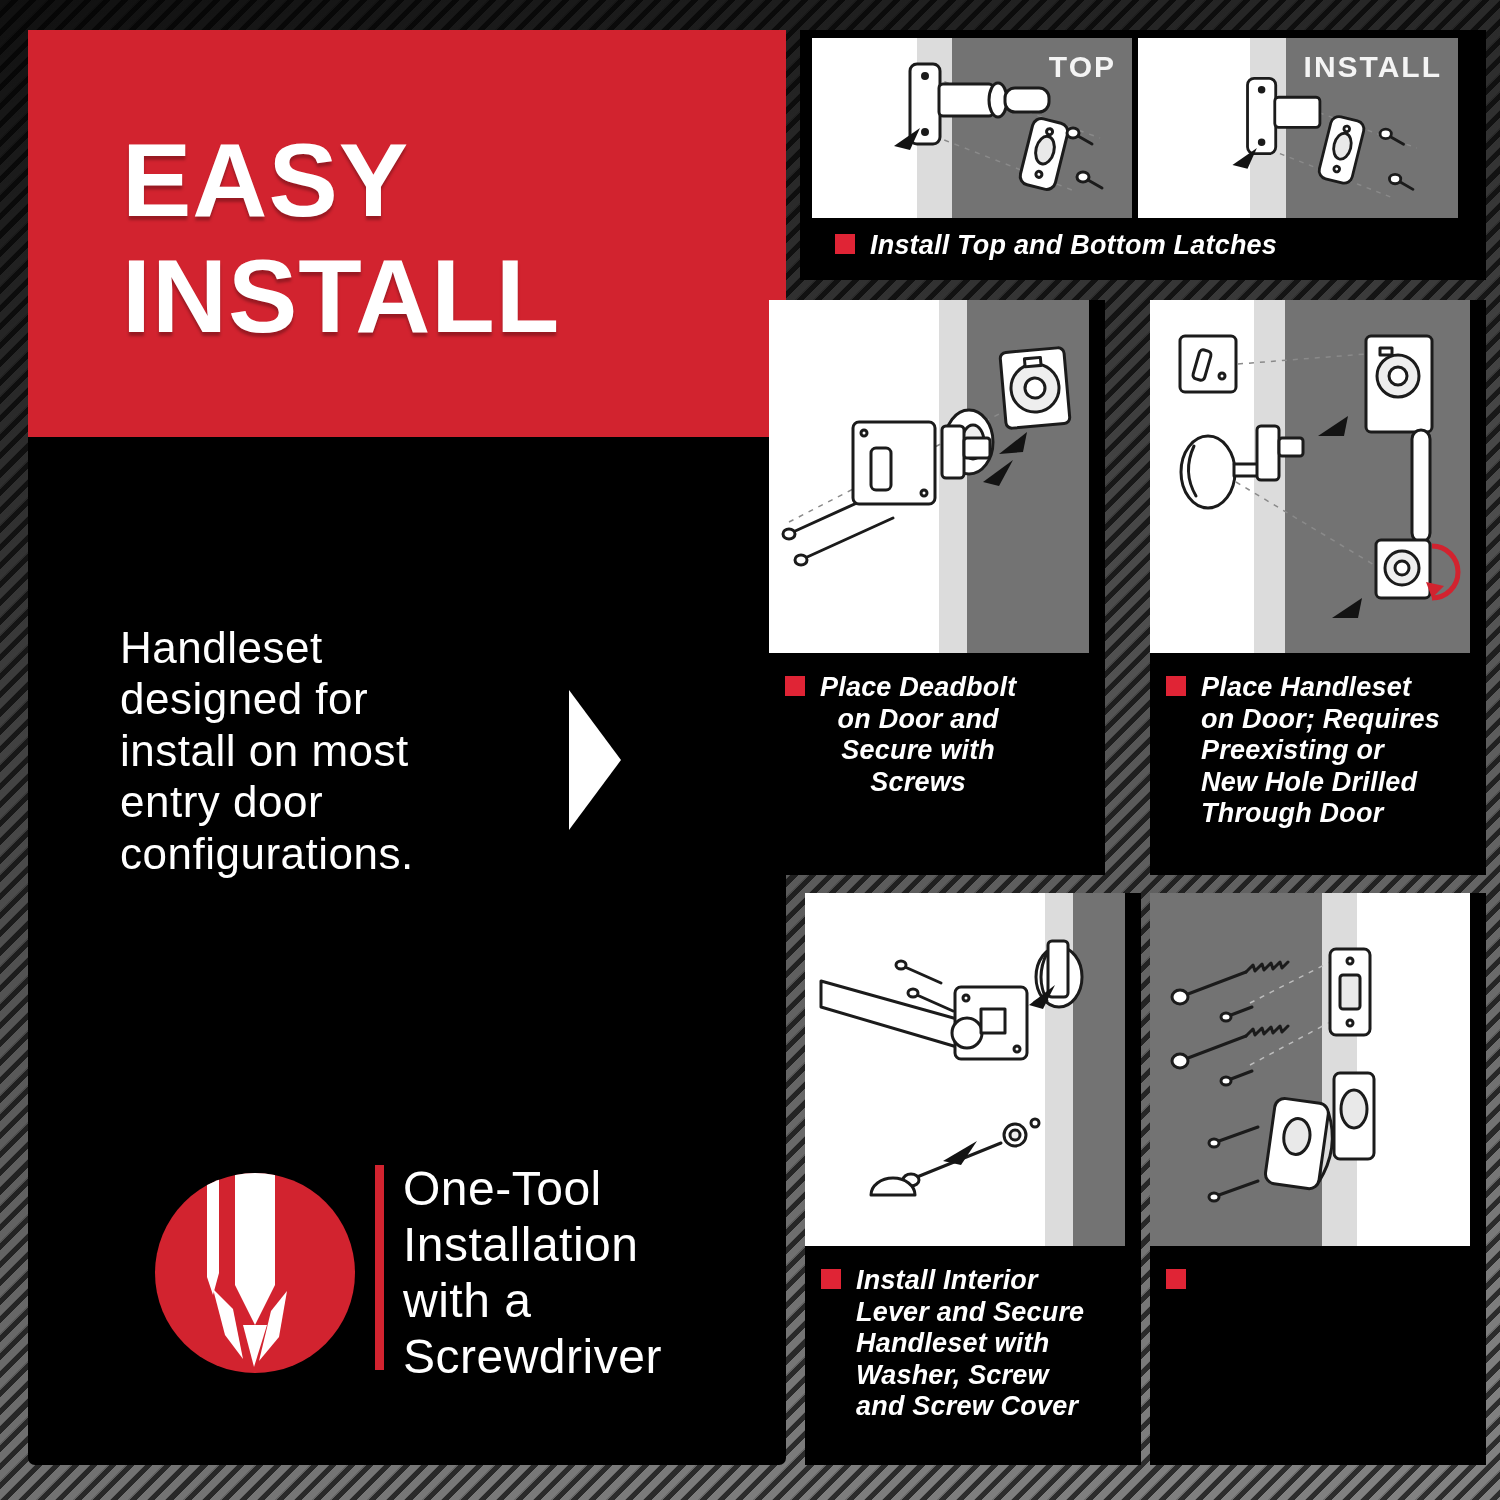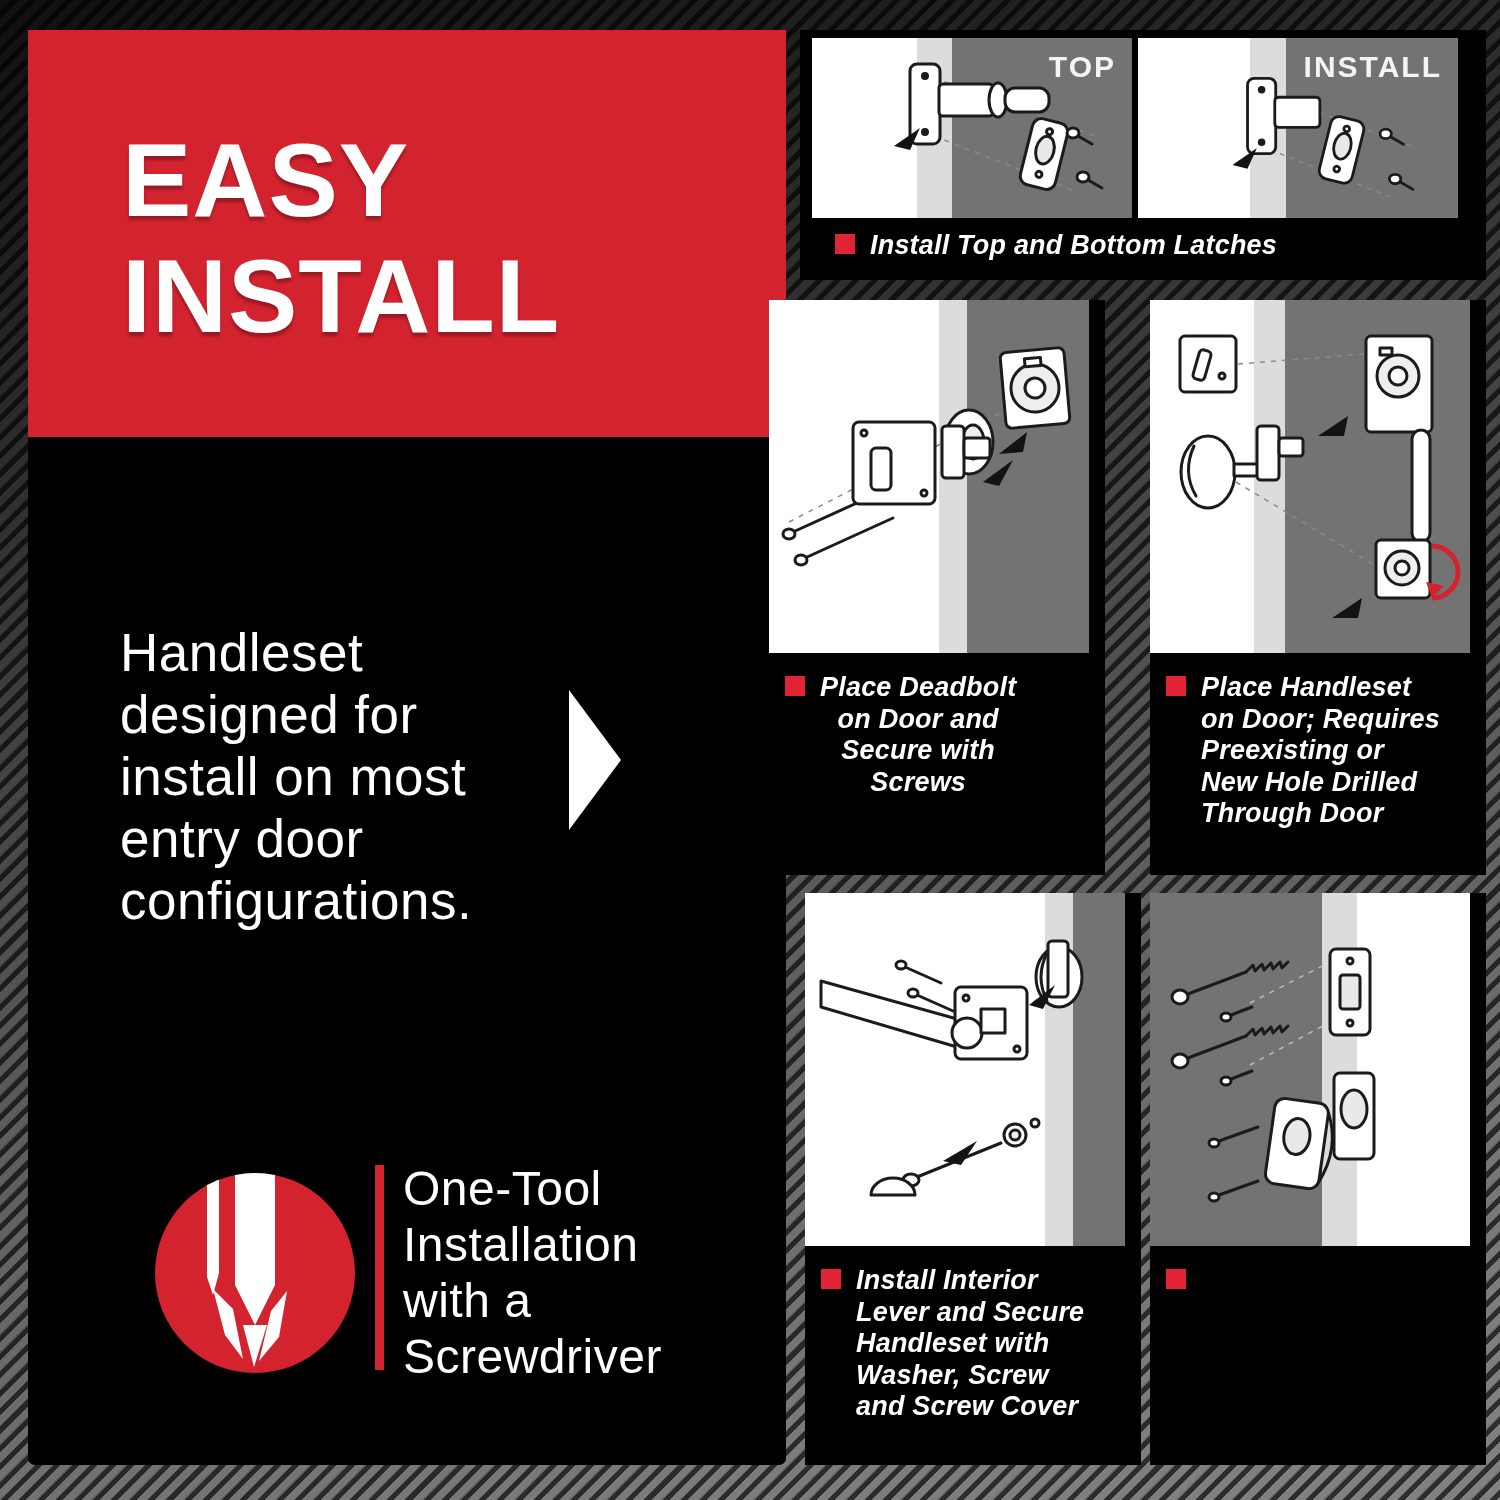--- a/index.html
+++ b/index.html
@@ -14,21 +14,21 @@
   }
   .left-col{position:absolute;left:28px;top:30px;width:758px;height:1435px;background:#000;border-radius:7px;}
   .red-header{position:absolute;left:0;top:0;width:758px;height:407px;background:var(--red,#d2232f);}
   .headline{
     position:absolute;left:94px;top:92px;margin:0;color:#fff;
     font-size:104px;line-height:1.12;font-weight:700;letter-spacing:1px;
     white-space:pre-line;text-shadow:0 4px 3px rgba(0,0,0,.28);
   }
   .desc{
     position:absolute;left:92px;top:592px;margin:0;color:#fff;
-    font-size:53px;line-height:1.17;font-weight:400;white-space:pre-line;letter-spacing:.5px;
+    font-size:44px;line-height:1.17;font-weight:400;white-space:pre-line;letter-spacing:.5px;
   }
   .play-arrow{
     position:absolute;left:541px;top:660px;width:0;height:0;
     border-left:52px solid #fff;border-top:70px solid transparent;border-bottom:70px solid transparent;
   }
   .badge-circle{position:absolute;left:127px;top:1143px;width:200px;height:200px;}
   .badge-divider{position:absolute;left:347px;top:1135px;width:9px;height:205px;background:var(--red,#d2232f);}
   .badge-text{
     position:absolute;left:374px;top:1130px;margin:1px;color:#fff;
     font-size:48px;line-height:1.17;font-weight:400;white-space:pre-line;letter-spacing:.5px;

